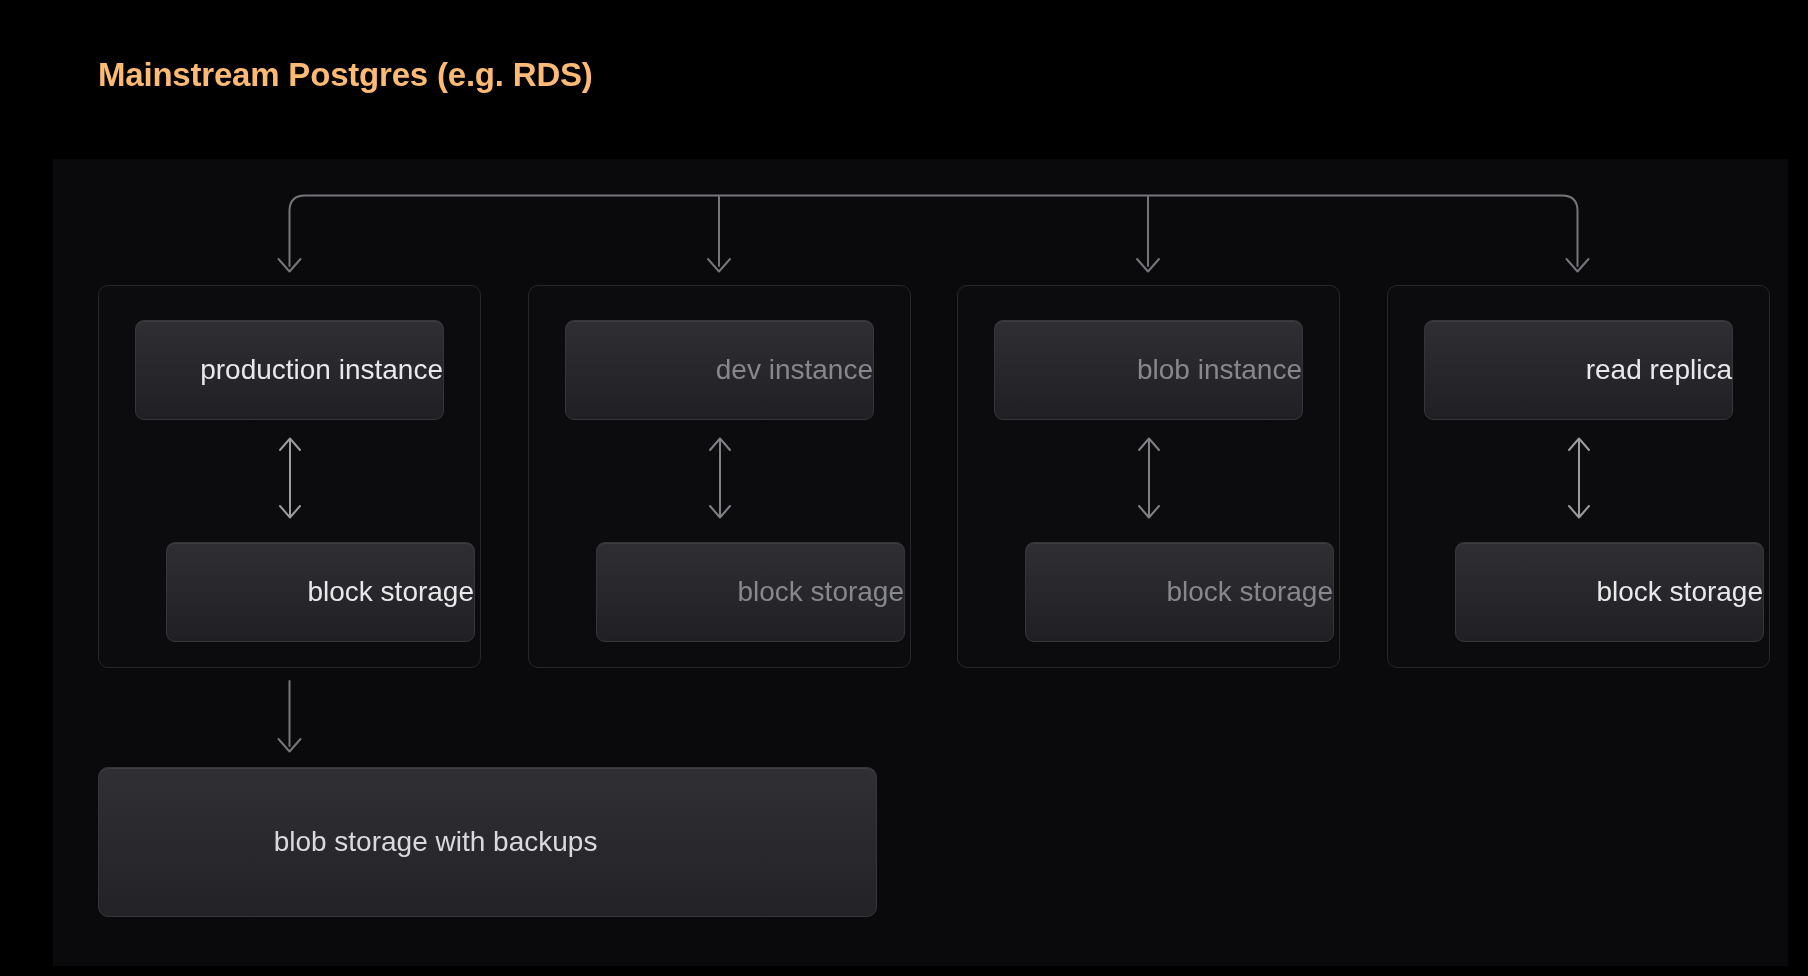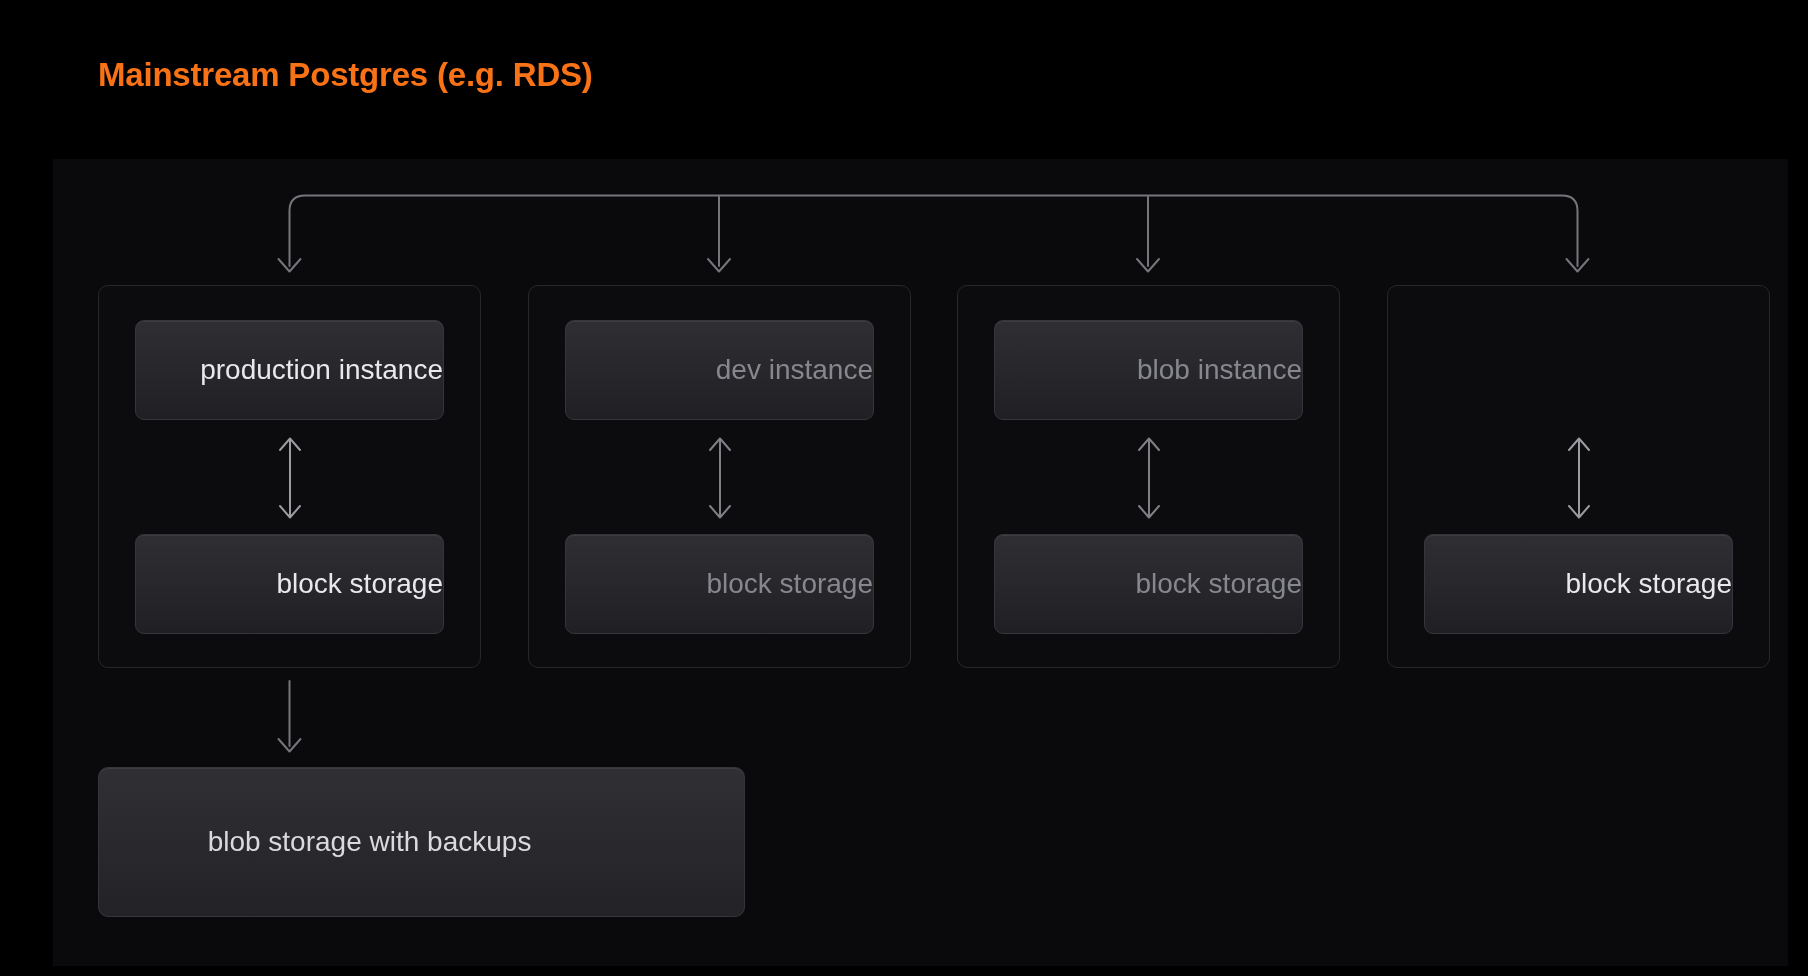--- a/index.html
+++ b/index.html
@@ -11,21 +11,21 @@
     font-family: "Liberation Sans", "DejaVu Sans", sans-serif;
     overflow: hidden;
   }
   .page-title {
     position: absolute;
     left: 98px;
     top: 56px;
     font-size: 33px;
     font-weight: 700;
     letter-spacing: -0.2px;
-    color: #f97316;
+    color: #fdba74;
   }
   .panel {
     position: absolute;
     left: 53px;
     top: 159px;
     width: 1735px;
     height: 807px;
     background: #0a0a0c;
   }
   .connector-layer {
@@ -56,21 +56,21 @@
     border-radius: 9px;
     background: linear-gradient(180deg, #2e2e33 0%, #27272b 55%, #202024 100%);
     border: 1px solid #35353c;
     box-shadow: inset 0 1px 0 rgba(255,255,255,0.07);
     box-sizing: border-box;
     display: flex;
     align-items: center;
     justify-content: flex-end;
   }
   .node.instance { top: 34px; }
-  .node.storage  { top: 248px; }
+  .node.storage  { top: 256px; margin-left: 31px; }
   .node .label {
     font-size: 28px;
     font-weight: 400;
     white-space: nowrap;
   }
   .g-bright .node .label { color: #e9e9eb; }
   .g-muted  .node .label { color: #87888d; }
   .vlink {
     position: absolute;
     left: 50%;
@@ -78,21 +78,21 @@
     margin-left: -13px;
     width: 26px;
     height: 92px;
   }
   .g-bright .vlink path { stroke: #9b9ca0; }
   .g-muted  .vlink path { stroke: #808186; }
   .blob-box {
     position: absolute;
     left: 98px;
     top: 767px;
-    width: 647px;
+    width: 779px;
     height: 150px;
     border-radius: 10px;
     background: linear-gradient(180deg, #2f2f34 0%, #28282d 55%, #232327 100%);
     border: 1px solid #35353c;
     box-shadow: inset 0 1px 0 rgba(255,255,255,0.07);
     box-sizing: border-box;
     display: flex;
     flex-direction: column;
     align-items: center;
     justify-content: center;
@@ -175,20 +175,23 @@
         <path d="M 3 18 L 13 6.5 L 23 18"></path>
         <path d="M 3 74 L 13 85.5 L 23 74"></path>
       </g>
     </svg>
     <div class="node storage">
       <span class="label">block storage</span>
     </div>
   </div>
 
   <div class="group g4 g-bright">
+    <div class="node instance">
+      <span class="label">read replica</span>
+    </div>
     <svg class="vlink" viewBox="0 0 26 92">
       <g fill="none" stroke-width="2" stroke-linecap="round" stroke-linejoin="round">
         <path d="M 13 8 V 84"></path>
         <path d="M 3 18 L 13 6.5 L 23 18"></path>
         <path d="M 3 74 L 13 85.5 L 23 74"></path>
       </g>
     </svg>
     <div class="node storage">
       <span class="label">block storage</span>
     </div>

